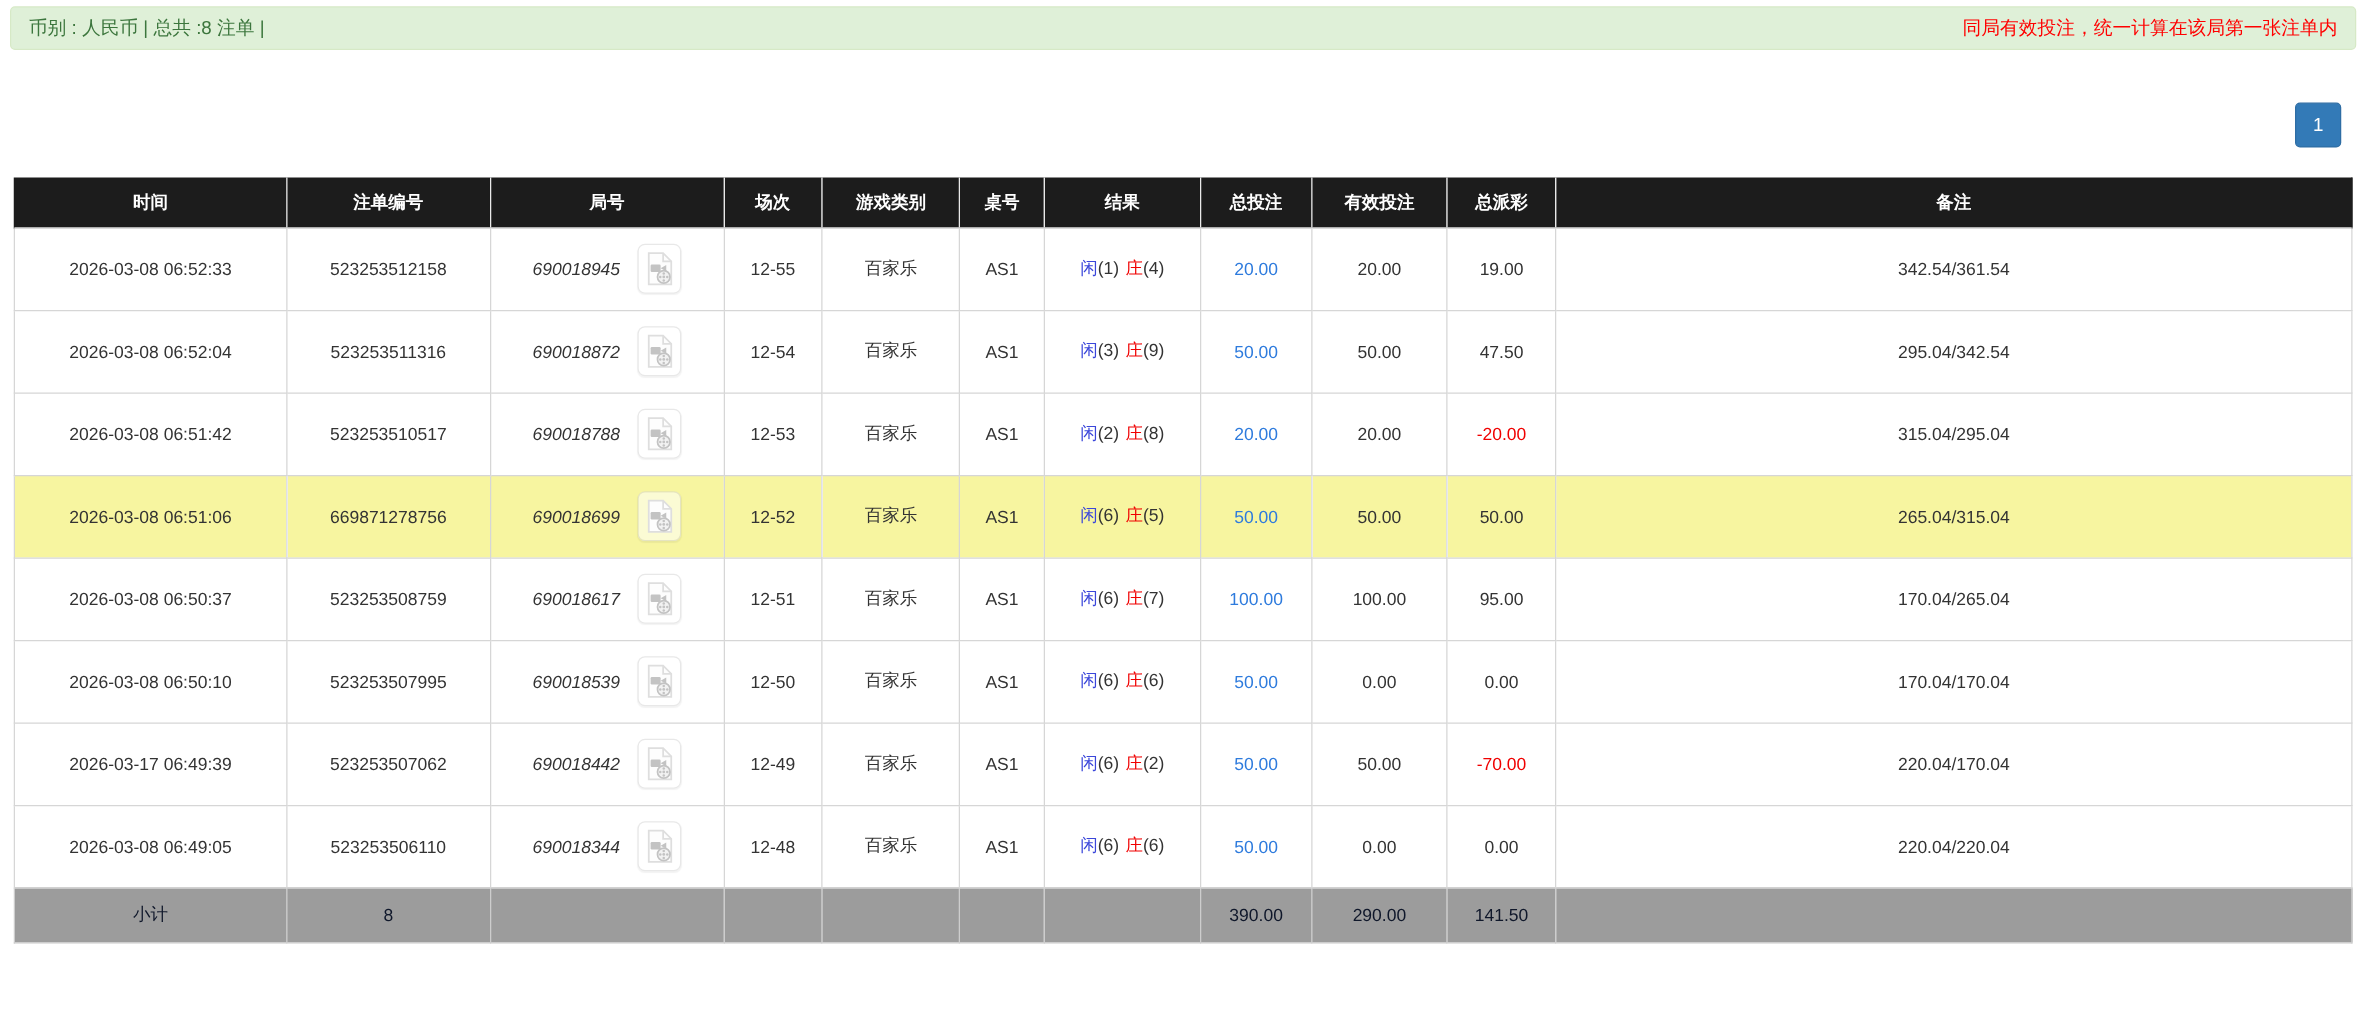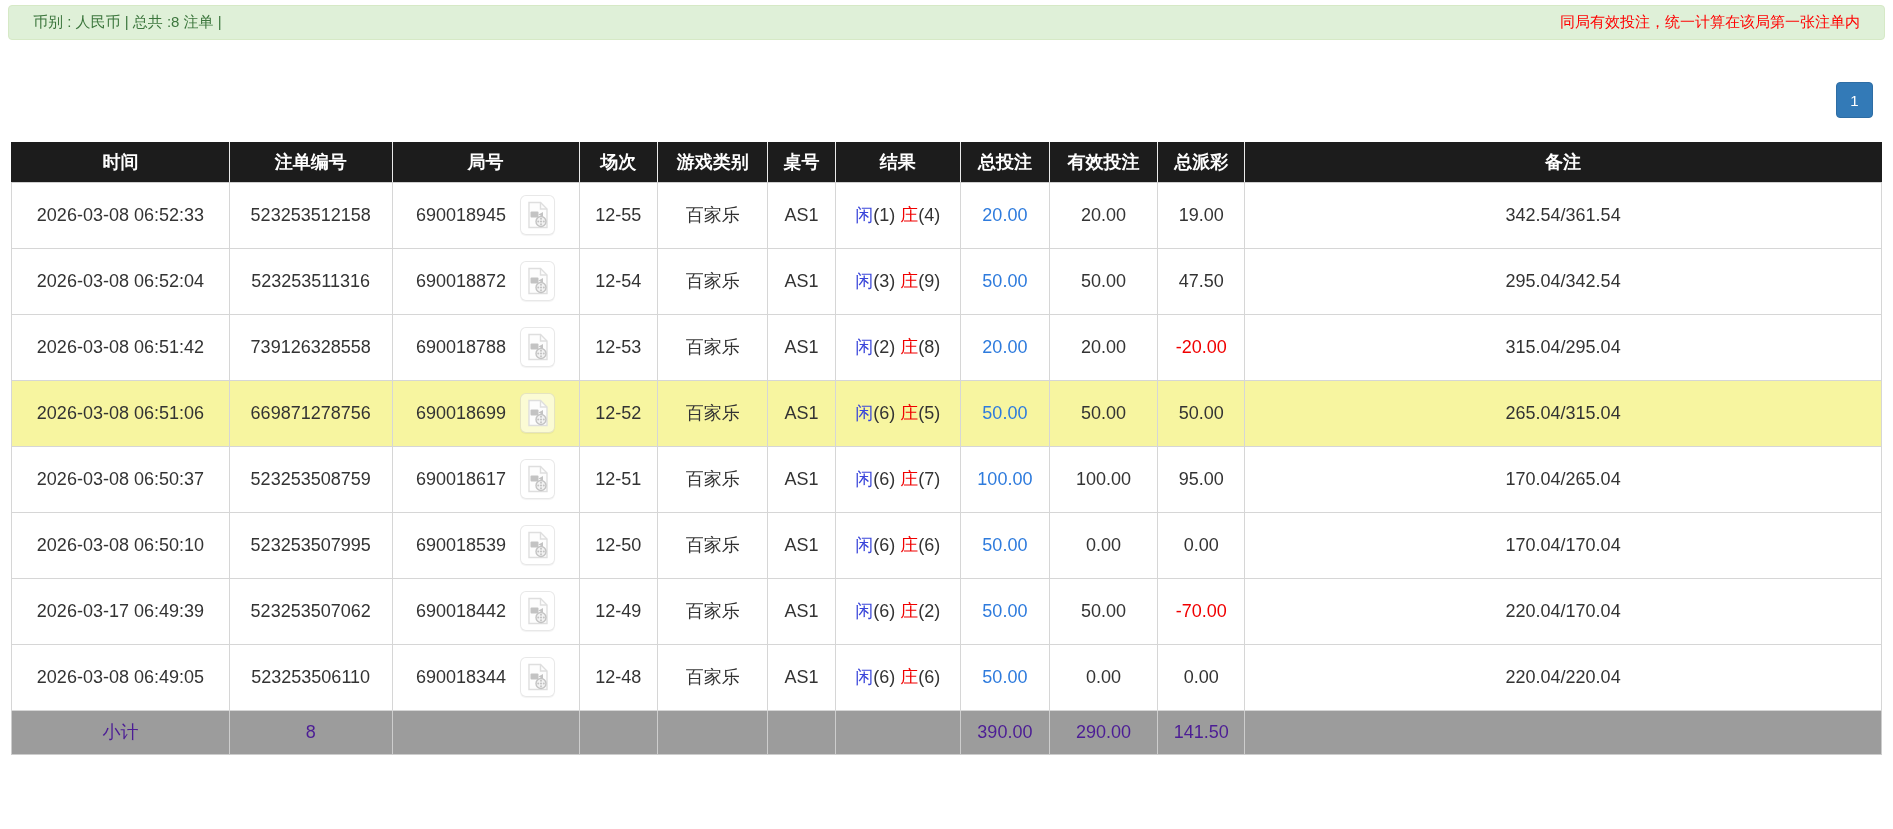--- a/index.html
+++ b/index.html
@@ -13,21 +13,21 @@
   
   .alert-bar {
     margin:5px 8px 0 8px;
     height:35px;
     background:#dff0d8;
     border:1px solid #d6e9c6;
     border-radius:4px;
     display:flex;
     align-items:center;
     justify-content:space-between;
-    padding:0 24px;
+    padding:0 14px;
     font-size:15px;
   }
   .alert-summary { color:#3c763d; }
   .alert-notice  { color:#ff0000; }
 
   
   .pager {
     display:flex;
     justify-content:flex-end;
     padding-right:20px;
@@ -47,21 +47,21 @@
     justify-content:center;
     cursor:pointer;
   }
 
   
   table.records {
     width:calc(100% - 22px);
     margin:0 11px;
     border-collapse:collapse;
     table-layout:fixed;
-    font-size:18px;
+    font-size:14px;
   }
   thead th {
     background:#1c1c1c;
     color:#fff;
     font-weight:bold;
     height:40px;
     text-align:center;
     border-left:1px solid #e9e9e9;
     border-bottom:1px solid #cfcfcf;
   }
@@ -78,36 +78,36 @@
     white-space:nowrap;
   }
   tr.highlight td { background:#f7f5a0; }
 
   .player { color:#3a46da; }
   .banker { color:#f00000; margin-left:5px; }
   .bet-link { color:#2e7bdd; cursor:pointer; }
   .neg { color:#f00000; }
 
   
-  .round-wrap { display:inline-flex; align-items:center; gap:14px; }
+  .round-wrap { display:inline-flex; align-items:center; gap:14px;font-style:italic; }
   .video-btn {
     width:35px; height:40px;
     display:inline-flex; align-items:center; justify-content:center;
     background:rgba(255,255,255,0.55);
     border:1px solid rgba(0,0,0,0.09);
     border-radius:6px;
     box-shadow:0 1px 1px rgba(0,0,0,0.05);
     cursor:pointer;
   }
 
   
   tfoot td {
     height:44px;
     background:#9c9c9c;
-    color:#4c1d95;
+    color:#0f172a;
     text-align:center;
     border:1px solid #cdcdcd;
   }
   tfoot tr.total-row td { border-top:3px solid #e6e6e6; }
 
   
   col.c-time     { width:11.65%; }
   col.c-betid    { width:8.7%;  }
   col.c-round    { width:10.0%; }
   col.c-session  { width:4.2%;  }
@@ -226,21 +226,21 @@
     </td>
     <td>
       <span class="bet-link">50.00</span>
     </td>
     <td>50.00</td>
     <td>47.50</td>
     <td>295.04/342.54</td>
   </tr>
       <tr>
     <td>2026-03-08 06:51:42</td>
-    <td>739126328558</td>
+    <td>523253510517</td>
     <td>
       <span class="round-wrap">
         <span>690018788</span>
         <span class="video-btn">
           <svg width="24" height="28" viewBox="0 0 24 28" aria-hidden="true">
             <path d="M3 1.5h11.5L21 8v18.5H3z" fill="#fdfdfd" stroke="#dedede" stroke-width="1.4"></path>
             <path d="M14.5 1.5V8H21" fill="none" stroke="#dedede" stroke-width="1.4"></path>
             <rect x="4.5" y="10.5" width="8" height="6" rx="1" fill="#c3c3c3"></rect>
             <path d="M12.5 13.5l4.5-2.5v5z" fill="#c3c3c3"></path>
             <circle cx="15" cy="20.5" r="5" fill="#f2f2f2" stroke="#c3c3c3" stroke-width="1.4"></circle>

